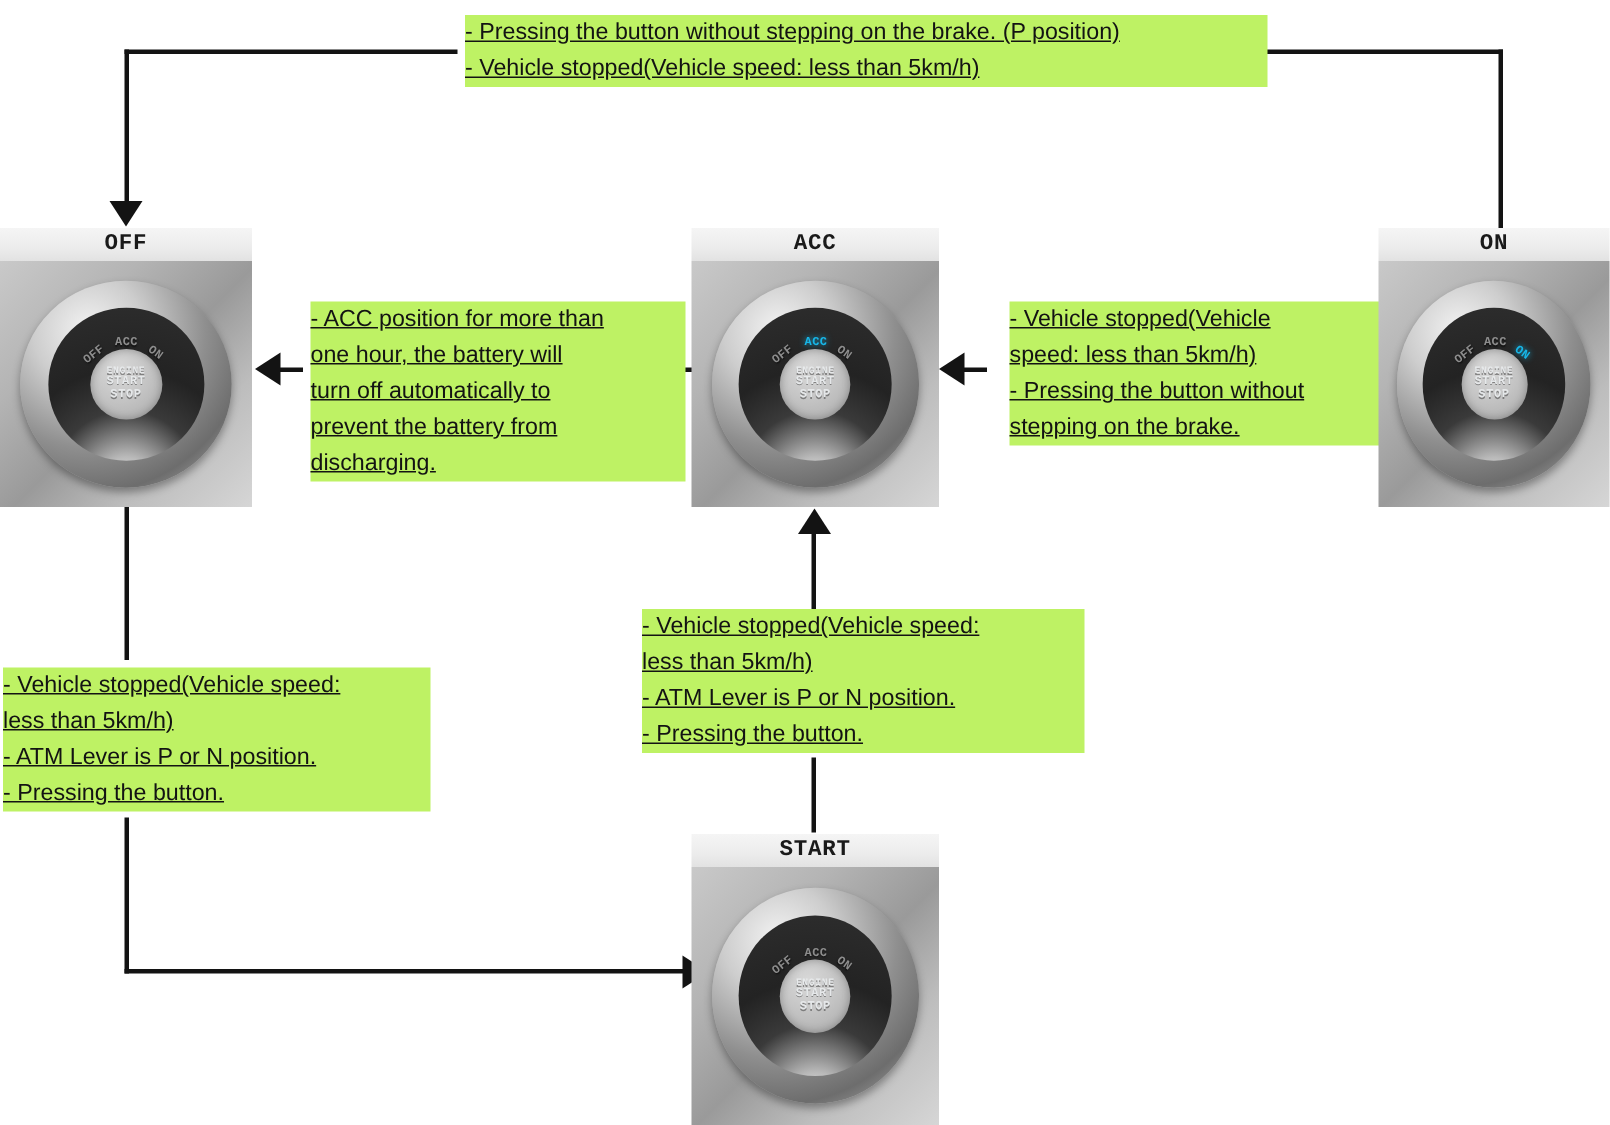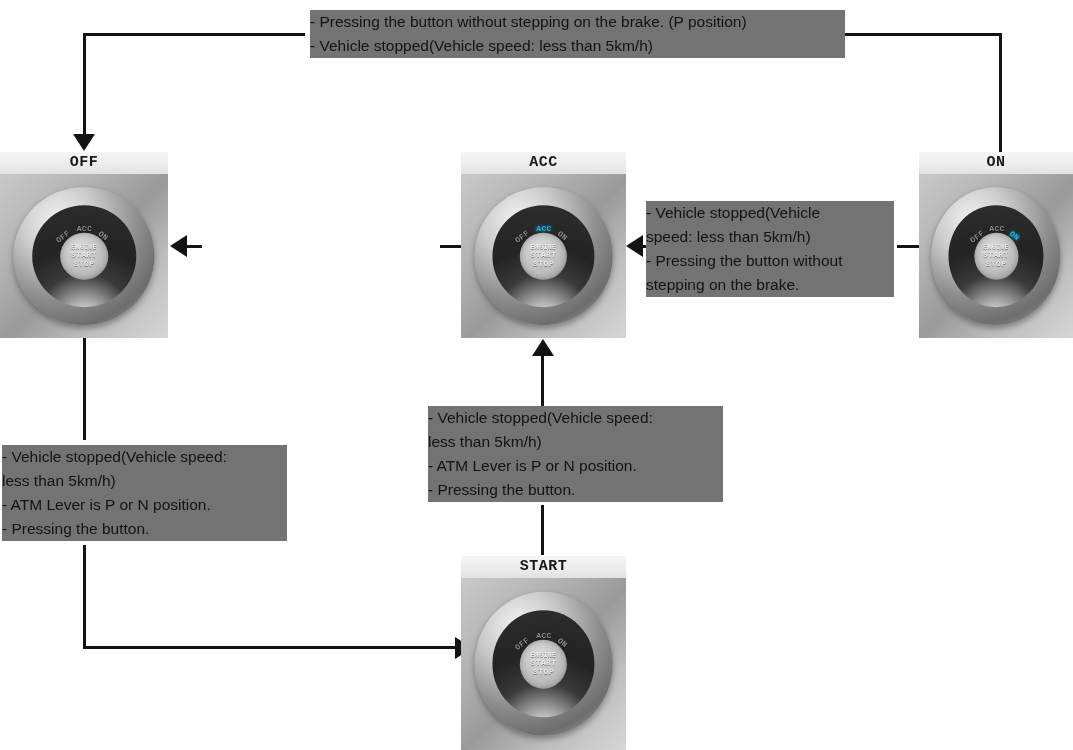--- a/index.html
+++ b/index.html
@@ -68,21 +68,21 @@
   .vl{width:3px;}
   .ah{position:absolute;width:0;height:0;}
   .ah-down{border-left:11px solid transparent;border-right:11px solid transparent;border-top:17px solid #131313;}
   .ah-up{border-left:11px solid transparent;border-right:11px solid transparent;border-bottom:17px solid #131313;}
   .ah-left{border-top:11px solid transparent;border-bottom:11px solid transparent;border-right:17px solid #131313;}
   .ah-right{border-top:11px solid transparent;border-bottom:11px solid transparent;border-left:17px solid #131313;}
 
   
   .txt{
     position:absolute;font-size:15.5px;line-height:24px;color:#131313;
-    background:#737373;white-space:pre-line;
+    background:#bef264;white-space:pre-line;text-decoration:underline;
   }
 </style>
 </head>
 <body>
 
 <div id="stage">
 
   <div class="ln vl" style="left:999px;top:33px;height:125px;"></div>
   <div class="ln hl" style="left:83px;top:33px;width:222px;"></div>
   <div class="ln hl" style="left:840px;top:33px;width:162px;"></div>
@@ -102,22 +102,27 @@
   <div class="ah ah-up" style="left:532px;top:339px;"></div>
 
   <div class="ln vl" style="left:83px;top:338px;height:102px;"></div>
   <div class="ln vl" style="left:83px;top:545px;height:104px;"></div>
   <div class="ln hl" style="left:83px;top:646px;width:375px;"></div>
   <div class="ah ah-right" style="left:455px;top:637px;"></div>
 
   <div class="txt" style="left:310px;top:10px;width:535px;">- Pressing the button without stepping on the brake. (P position)
 - Vehicle stopped(Vehicle speed: less than 5km/h)</div>
 
-
-  <div class="txt" style="left:646px;top:201px;width:248px;">- Vehicle stopped(Vehicle
+  <div class="txt" style="left:207px;top:201px;width:250px;">- ACC position for more than
+ one hour, the battery will
+turn off automatically to
+prevent the battery from
+discharging.</div>
+
+  <div class="txt" style="left:673px;top:201px;width:248px;">- Vehicle stopped(Vehicle
 speed: less than 5km/h)
 - Pressing the button without
 stepping on the brake.</div>
 
   <div class="txt" style="left:428px;top:406px;width:295px;">- Vehicle stopped(Vehicle speed:
  less than 5km/h)
 - ATM Lever is P or N position.
 - Pressing the button.</div>
 
   <div class="txt" style="left:2px;top:445px;width:285px;">- Vehicle stopped(Vehicle speed:

